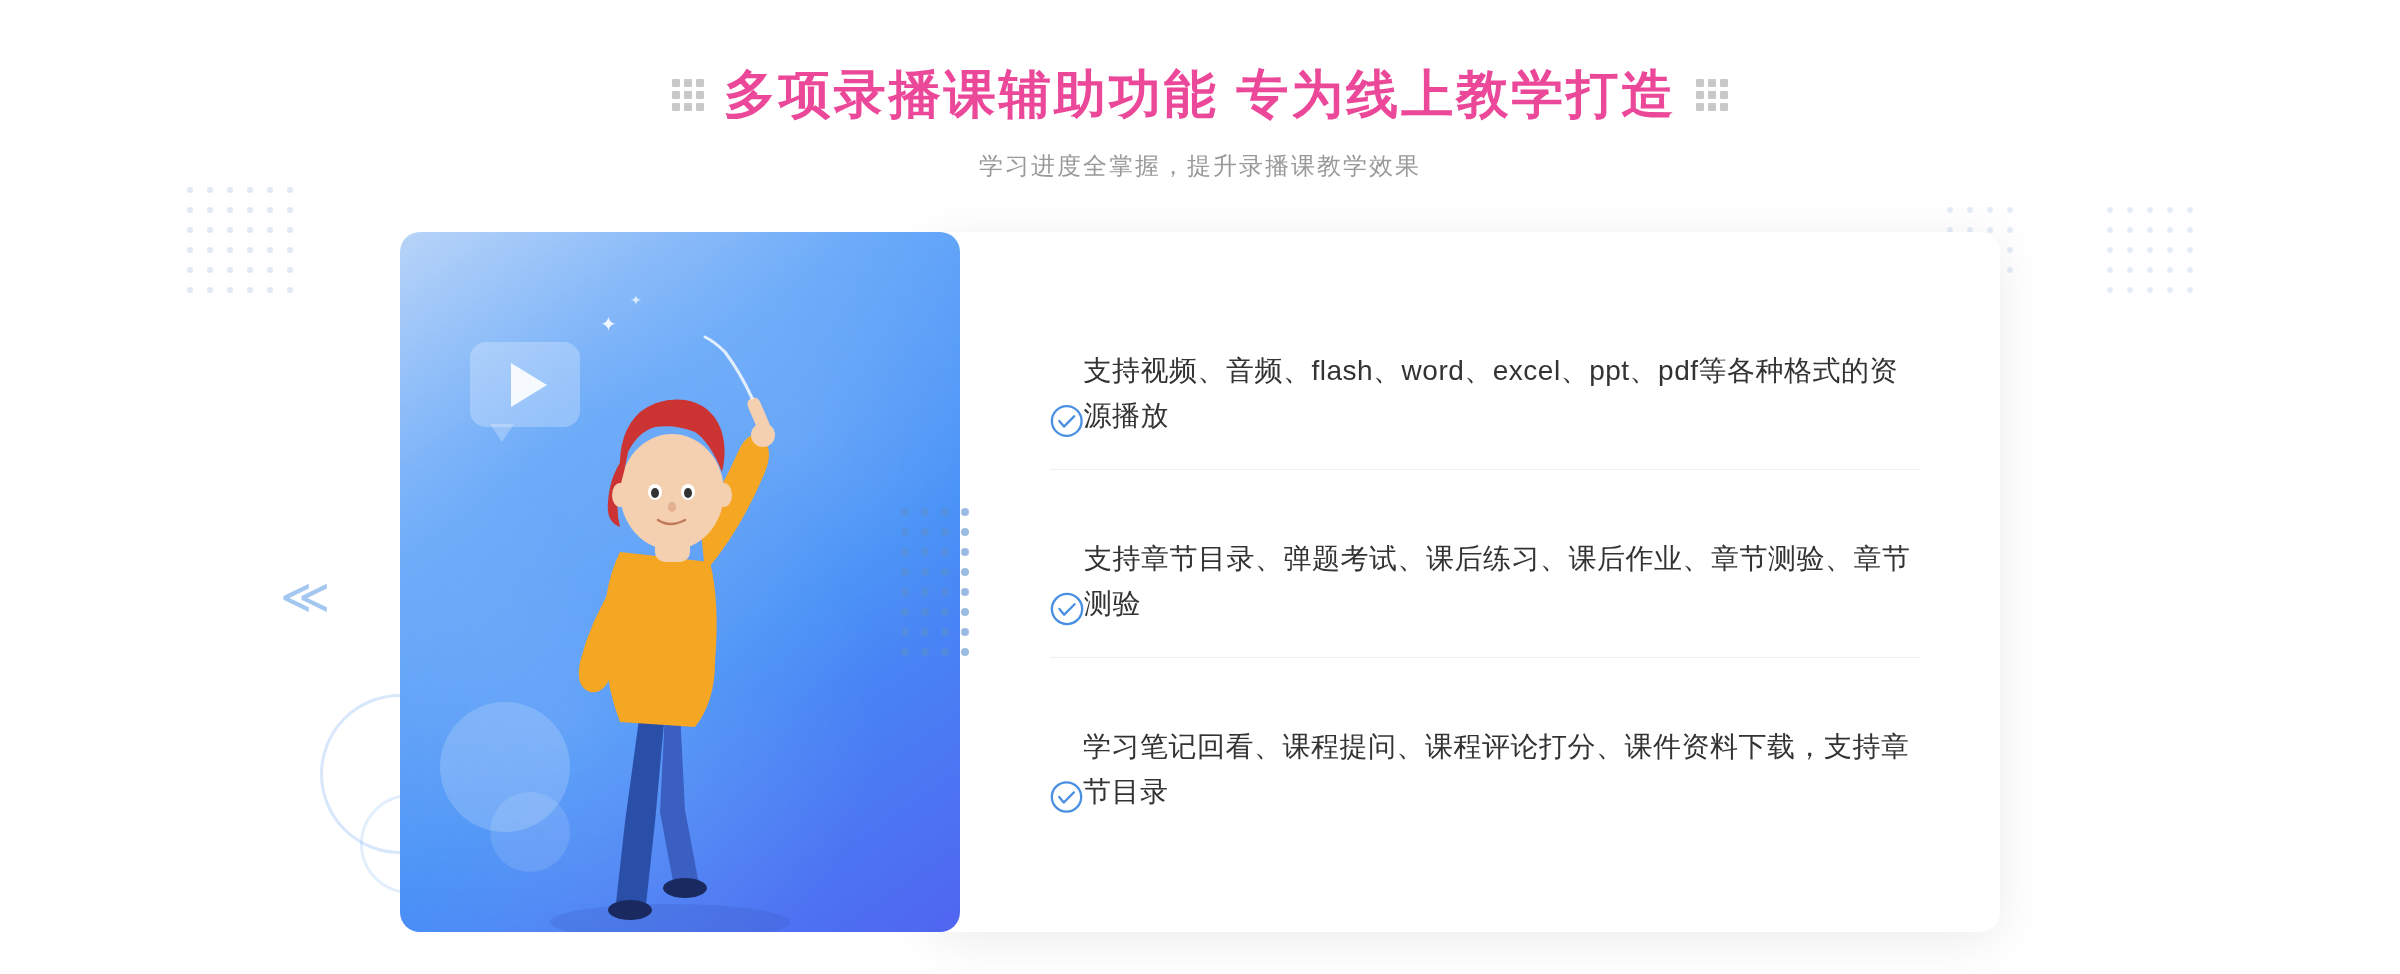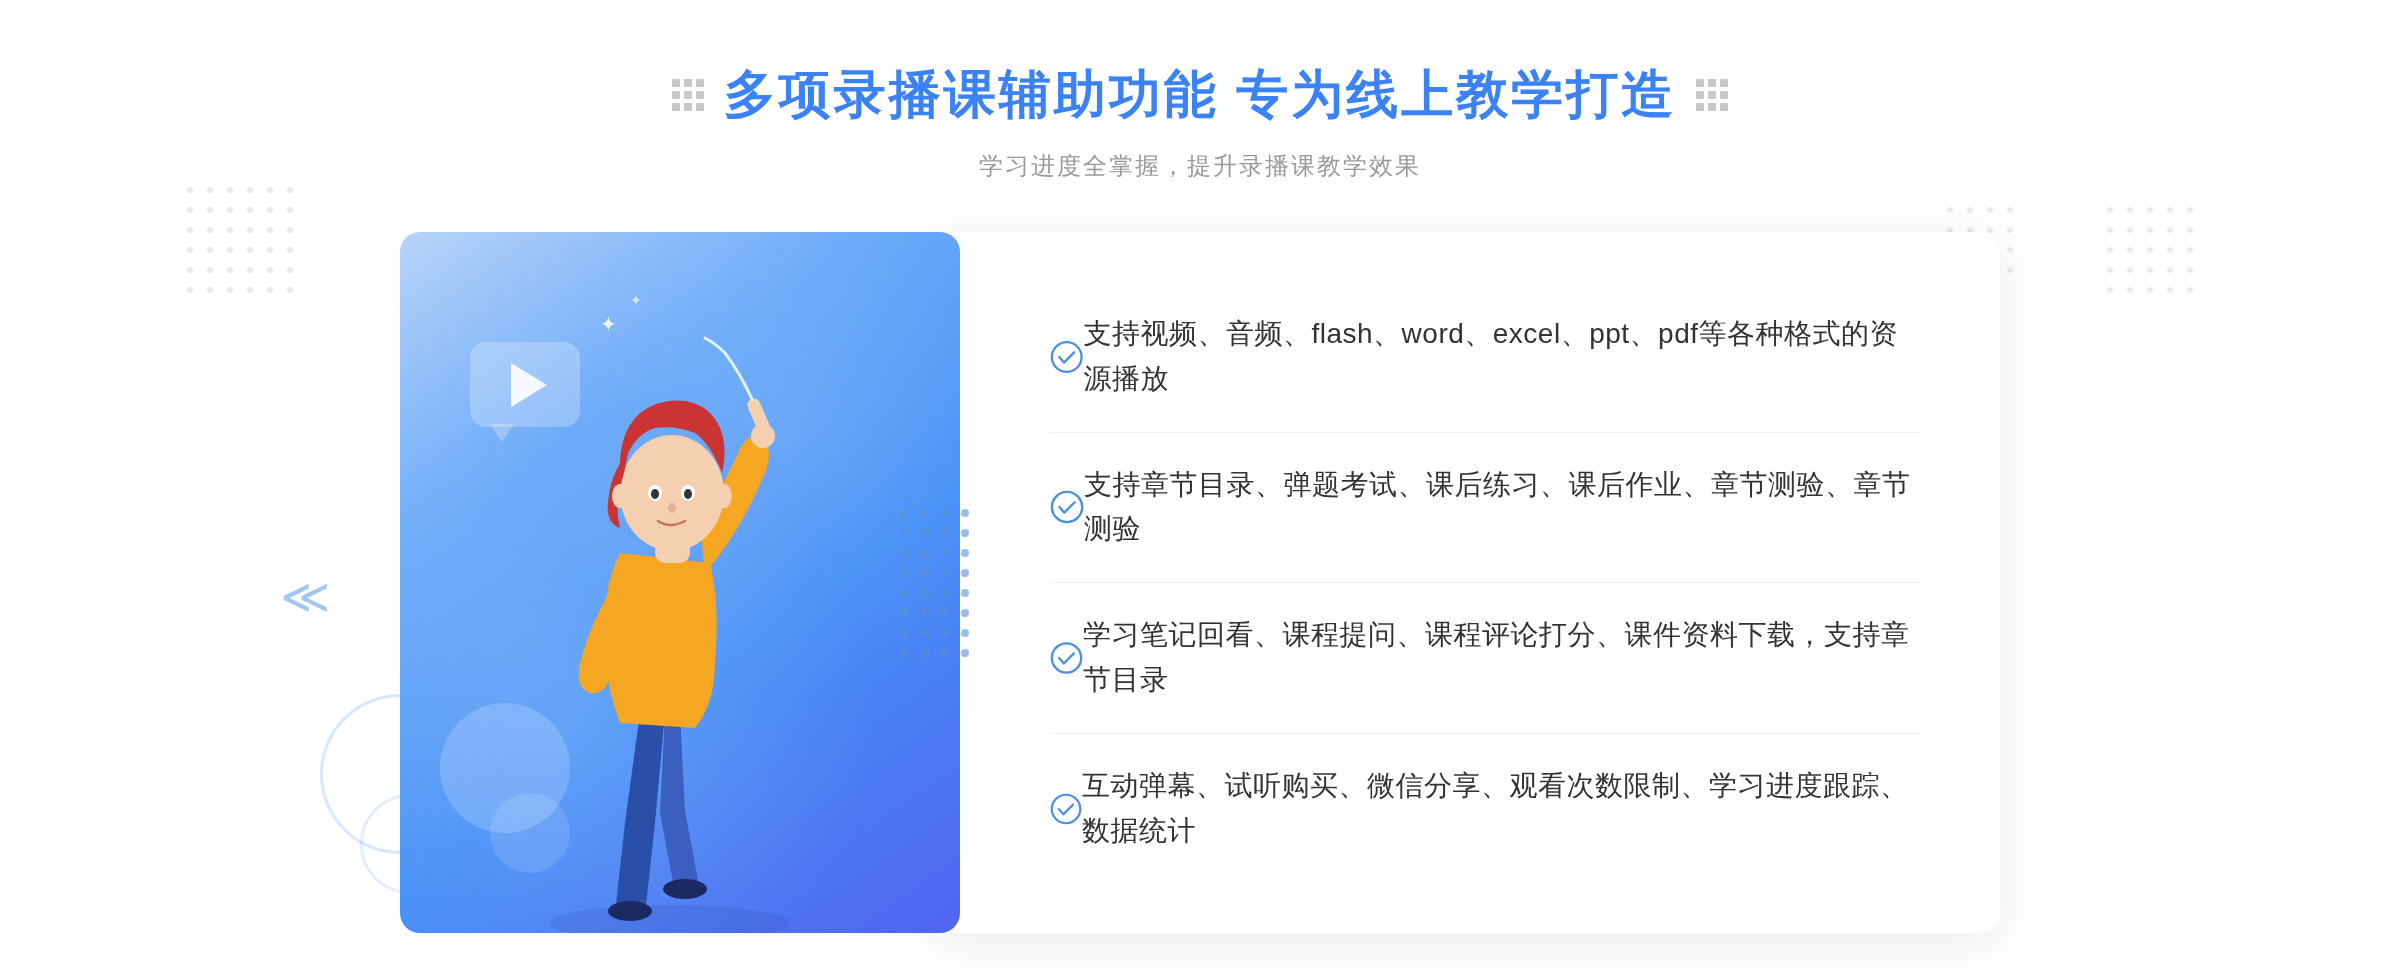--- a/index.html
+++ b/index.html
@@ -147,21 +147,21 @@
       left: 0;
       top: 60px;
       bottom: 60px;
       width: 6px;
       background: linear-gradient(to bottom, #4a90e2, #5b6af5);
       border-radius: 3px;
     }
 
     .feature-item {
       display: flex;
-      align-items: center;
+      align-items: flex-end;
       padding: 30px 0;
       border-bottom: 1px solid #f0f0f0;
     }
 
     .feature-item:last-child {
       border-bottom: none;
     }
 
     .feature-text {
       font-size: 28px;
@@ -321,21 +321,21 @@
         <span style="width:8px;height:8px;background:#c8c8c8;border-radius:1px;display:block;"></span>
         <span style="width:8px;height:8px;background:#c8c8c8;border-radius:1px;display:block;"></span>
         <span style="width:8px;height:8px;background:#c8c8c8;border-radius:1px;display:block;"></span>
         <span style="width:8px;height:8px;background:#c8c8c8;border-radius:1px;display:block;"></span>
         <span style="width:8px;height:8px;background:#c8c8c8;border-radius:1px;display:block;"></span>
         <span style="width:8px;height:8px;background:#c8c8c8;border-radius:1px;display:block;"></span>
         <span style="width:8px;height:8px;background:#c8c8c8;border-radius:1px;display:block;"></span>
         <span style="width:8px;height:8px;background:#c8c8c8;border-radius:1px;display:block;"></span>
         <span style="width:8px;height:8px;background:#c8c8c8;border-radius:1px;display:block;"></span>
       </div>
-      <h1 class="main-title" style="font-size:52px;font-weight:600;color:#3b82f6;letter-spacing:3px;">多项录播课辅助功能 专为线上教学打造</h1>
+      <h1 class="main-title" style="font-size:52px;font-weight:600;color:#ec4899;letter-spacing:3px;">多项录播课辅助功能 专为线上教学打造</h1>
 
       <div style="display:grid;grid-template-columns:repeat(3,8px);grid-template-rows:repeat(3,8px);gap:4px;">
         <span style="width:8px;height:8px;background:#c8c8c8;border-radius:1px;display:block;"></span>
         <span style="width:8px;height:8px;background:#c8c8c8;border-radius:1px;display:block;"></span>
         <span style="width:8px;height:8px;background:#c8c8c8;border-radius:1px;display:block;"></span>
         <span style="width:8px;height:8px;background:#c8c8c8;border-radius:1px;display:block;"></span>
         <span style="width:8px;height:8px;background:#c8c8c8;border-radius:1px;display:block;"></span>
         <span style="width:8px;height:8px;background:#c8c8c8;border-radius:1px;display:block;"></span>
         <span style="width:8px;height:8px;background:#c8c8c8;border-radius:1px;display:block;"></span>
         <span style="width:8px;height:8px;background:#c8c8c8;border-radius:1px;display:block;"></span>
@@ -464,24 +464,17 @@
       </div>
 
       <div class="feature-item">
         <svg class="check-svg" viewBox="0 0 36 36" xmlns="http://www.w3.org/2000/svg">
           <circle cx="18" cy="18" r="16" fill="none" stroke="#4a90e2" stroke-width="2.5"></circle>
           <path d="M10 18 L15 24 L26 13" stroke="#4a90e2" stroke-width="2.5" fill="none" stroke-linecap="round" stroke-linejoin="round"></path>
         </svg>
         <span class="feature-text">学习笔记回看、课程提问、课程评论打分、课件资料下载，支持章节目录</span>
       </div>
 
-      <div class="feature-item">
-        <svg class="check-svg" viewBox="0 0 36 36" xmlns="http://www.w3.org/2000/svg">
-          <circle cx="18" cy="18" r="16" fill="none" stroke="#4a90e2" stroke-width="2.5"></circle>
-          <path d="M10 18 L15 24 L26 13" stroke="#4a90e2" stroke-width="2.5" fill="none" stroke-linecap="round" stroke-linejoin="round"></path>
-        </svg>
-        <span class="feature-text">互动弹幕、试听购买、微信分享、观看次数限制、学习进度跟踪、数据统计</span>
-      </div>
     </div>
 
   </div>
 
 </div>
 
 </body></html>

